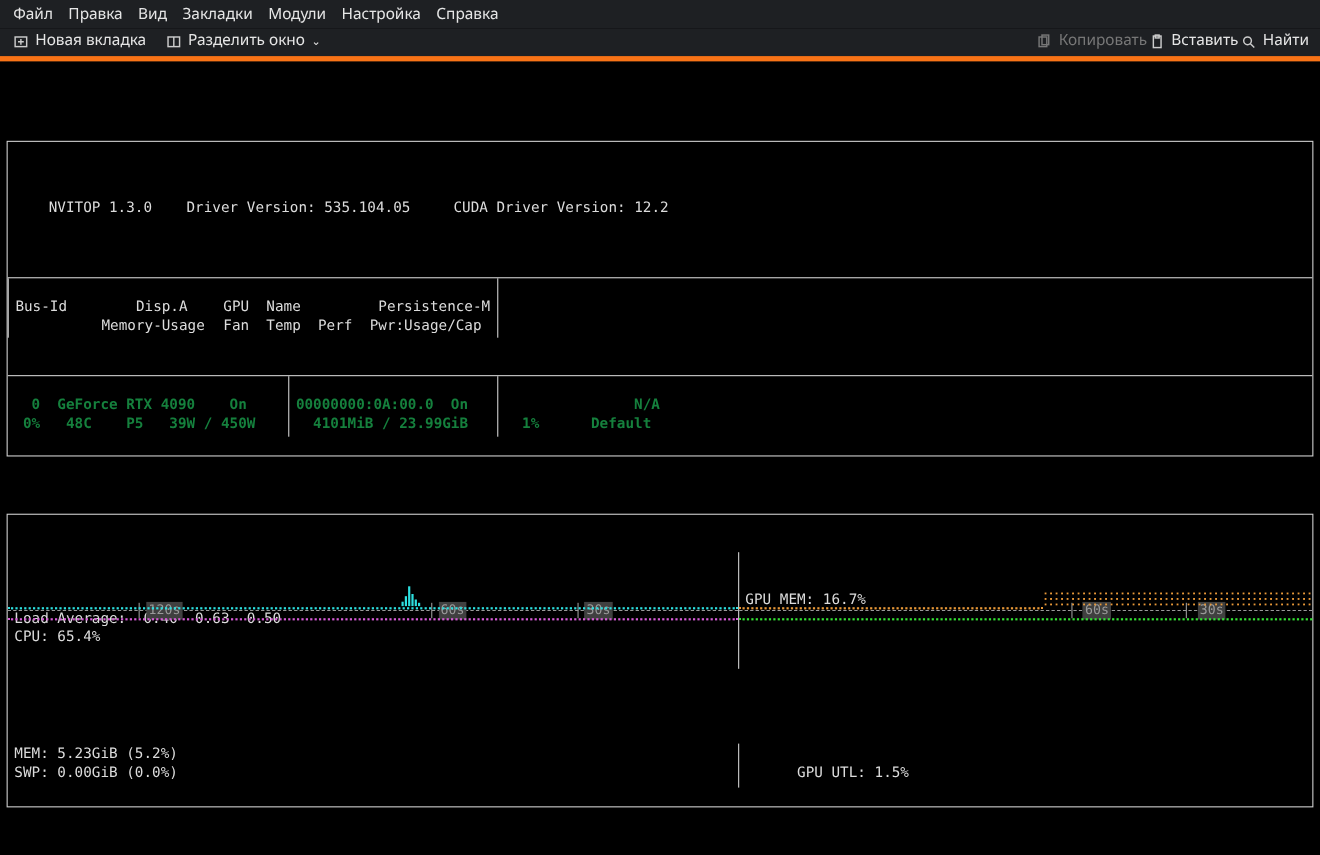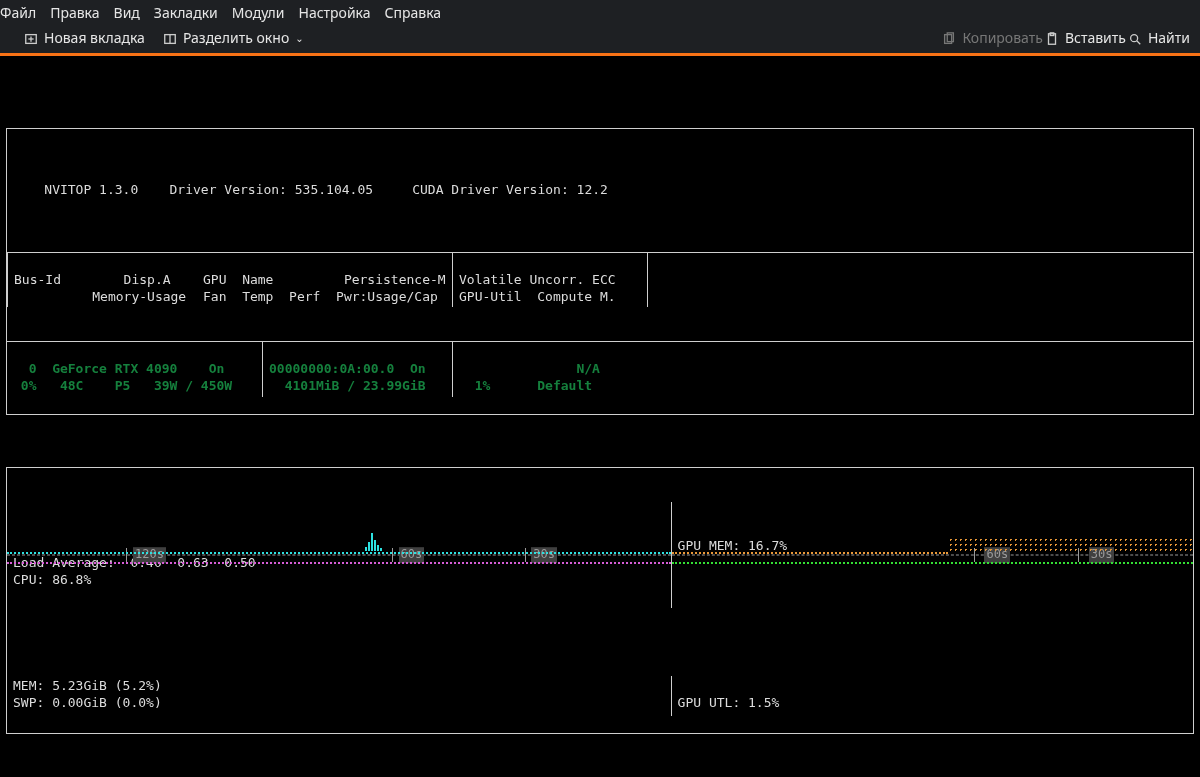--- a/index.html
+++ b/index.html
@@ -12,37 +12,37 @@
     width: 1200px;
     height: 777px;
     overflow: hidden;
   }
   
   .menubar {
     background: #1e2023;
     color: #e6e6e6;
     font-family: "Noto Sans", "DejaVu Sans", sans-serif;
     font-size: 14px;
-    padding: 4px 0;
+    padding: 4px 12px;
     display: flex;
     gap: 14px;
     height: 26px;
     align-items: center;
   }
   .menubar span { cursor: default; }
   .toolbar {
     background: #1e2023;
     color: #e6e6e6;
     font-family: "Noto Sans", "DejaVu Sans", sans-serif;
     font-size: 14px;
-    padding: 5px 10px 7px 24px;
+    padding: 5px 10px 7px 12px;
     display: flex;
     align-items: center;
     height: 30px;
-    border-bottom: 3px solid #f97316;
+    border-bottom: 5px solid #f97316;
   }
   .toolbar .tb-left { display:flex; gap:18px; align-items:center; }
   .toolbar .tb-right { margin-left:auto; display:flex; gap:2px; align-items:center; }
   .toolbar .disabled { color:#777; }
   .tb-item { display:flex; align-items:center; gap:6px; }
   .tb-icon { width:14px; height:14px; display:inline-block; }
   .tb-icon svg { stroke:#ccc; fill:none; stroke-width:1.5; }
   .toolbar .disabled .tb-icon svg { stroke:#777; }
 
   
@@ -172,23 +172,20 @@
   <div class="hdrbox">
     <span>NVITOP 1.3.0</span>    <span>Driver Version:</span> <span>535.104.05</span>     <span>CUDA Driver Version:</span> <span>12.2</span>
   </div>
   <div class="sep-h row">
     <div class="cell col-sep" style="width:190px">
 <span>Bus-Id        Disp.A</span>
 <span>          Memory-Usage</span></div>
     <div class="cell" style="width:255px">
 <span>GPU  Name         Persistence-M</span>
 <span>Fan  Temp  Perf  Pwr:Usage/Cap</span></div>
-    <div class="cell col-sep" style="width:195px">
-<span>Volatile Uncorr. ECC</span>
-<span>GPU-Util  Compute M.</span></div>
     <div class="cell col-sep" style="flex:1"></div>
   </div>
   <div class="sep-h row">
     <div class="cell green bold" style="width:255px">
 <span>  0  GeForce RTX 4090    On</span>
 <span> 0%   48C    P5   39W / 450W</span></div>
     <div class="cell col-sep green bold" style="width:190px">
 <span>00000000:0A:00.0  On</span>
 <span>  4101MiB / 23.99GiB</span></div>
     <div class="cell col-sep green bold" style="width:195px">
@@ -196,21 +193,21 @@
 <span>  1%      Default</span></div>
   </div>
 </div>
 
 
 <div class="box">
   <div class="charts">
     <div class="chart" style="flex:1.12">
       <div class="cell">
 <span>Load Average:  0.40  0.63  0.50</span>
-<span>CPU: 86.8%</span></div>
+<span>CPU: 65.4%</span></div>
       <div class="chart-axis"></div>
       <div class="chart-mk" style="left:18%"></div><div class="chart-tick" style="left:19%">120s</div>
       <div class="chart-mk" style="left:58%"></div><div class="chart-tick" style="left:59%">60s</div>
       <div class="chart-mk" style="left:78%"></div><div class="chart-tick" style="left:79%">30s</div>
       <div class="dotline dots-cyan" style="top:47%"></div>
       <div class="dotline dots-mag" style="top:56%"></div>
       <div class="cpu-spike"><span style="left:0;height:4px"></span><span style="left:3px;height:9px"></span><span style="left:6px;height:18px"></span><span style="left:9px;height:11px"></span><span style="left:12px;height:6px"></span><span style="left:15px;height:3px"></span></div>
     </div>
     <div class="chart col-sep" style="flex:0.88">
       <div class="cell"><span>GPU MEM: 16.7%</span></div>
@@ -223,21 +220,21 @@
     </div>
   </div>
   <div class="charts sep-h-none" style="height:0"></div>
   <div class="charts">
     <div class="chart" style="flex:1.12;height:40px">
       <div class="cell" style="position:absolute;bottom:2px;">
 <span>MEM: 5.23GiB (5.2%)</span>
 <span>SWP: 0.00GiB (0.0%)</span></div>
     </div>
     <div class="chart col-sep" style="flex:0.88;height:40px">
-      <div class="cell" style="position:absolute;bottom:2px;"><span>GPU UTL: 1.5%</span></div>
+      <div class="cell" style="position:absolute;bottom:2px;margin-left:47px;"><span>GPU UTL: 1.5%</span></div>
     </div>
   </div>
 </div>
 
 
 
 
 </div>
 
 </body></html>

